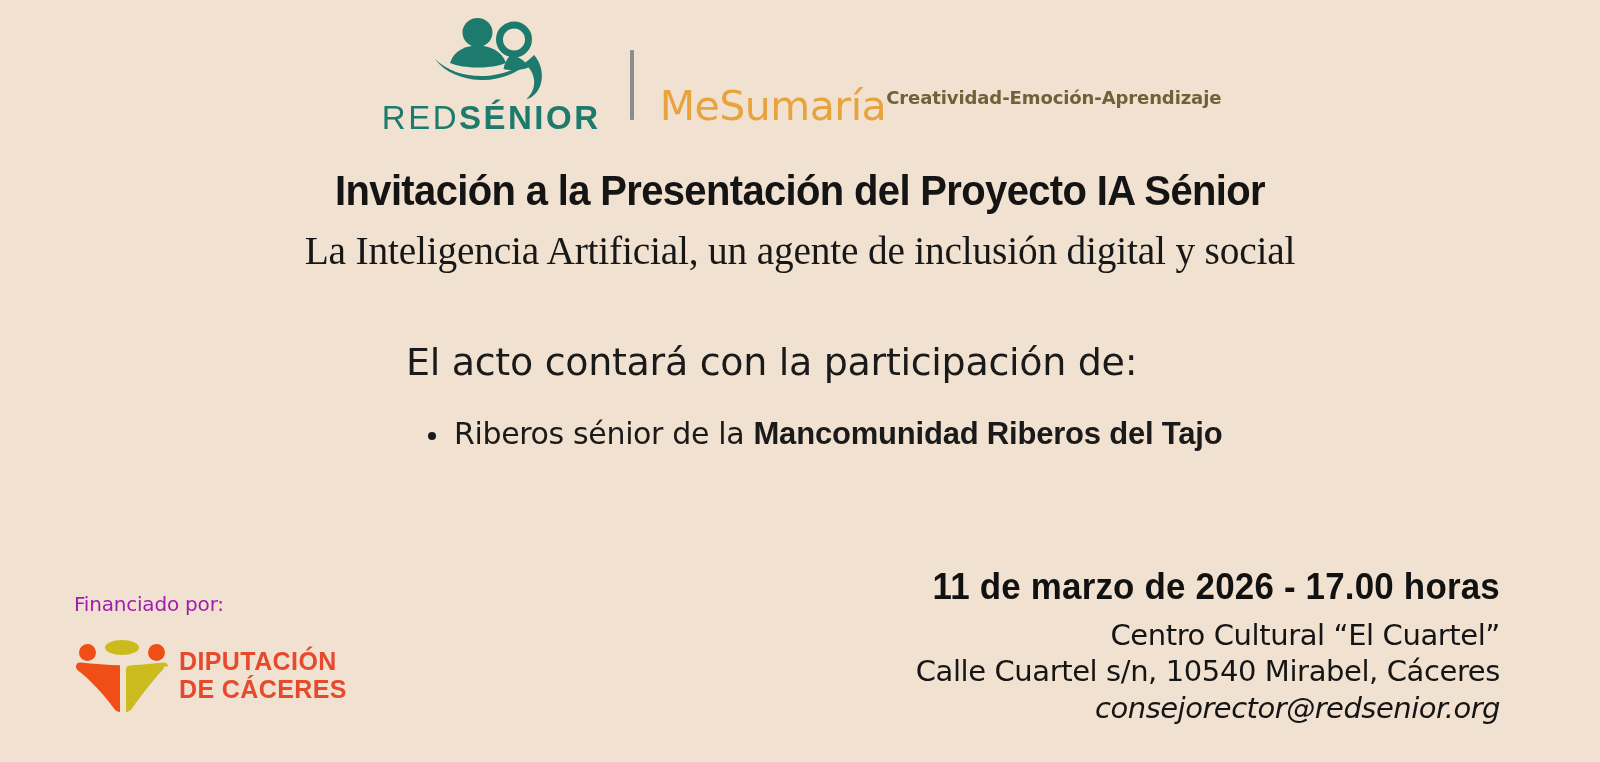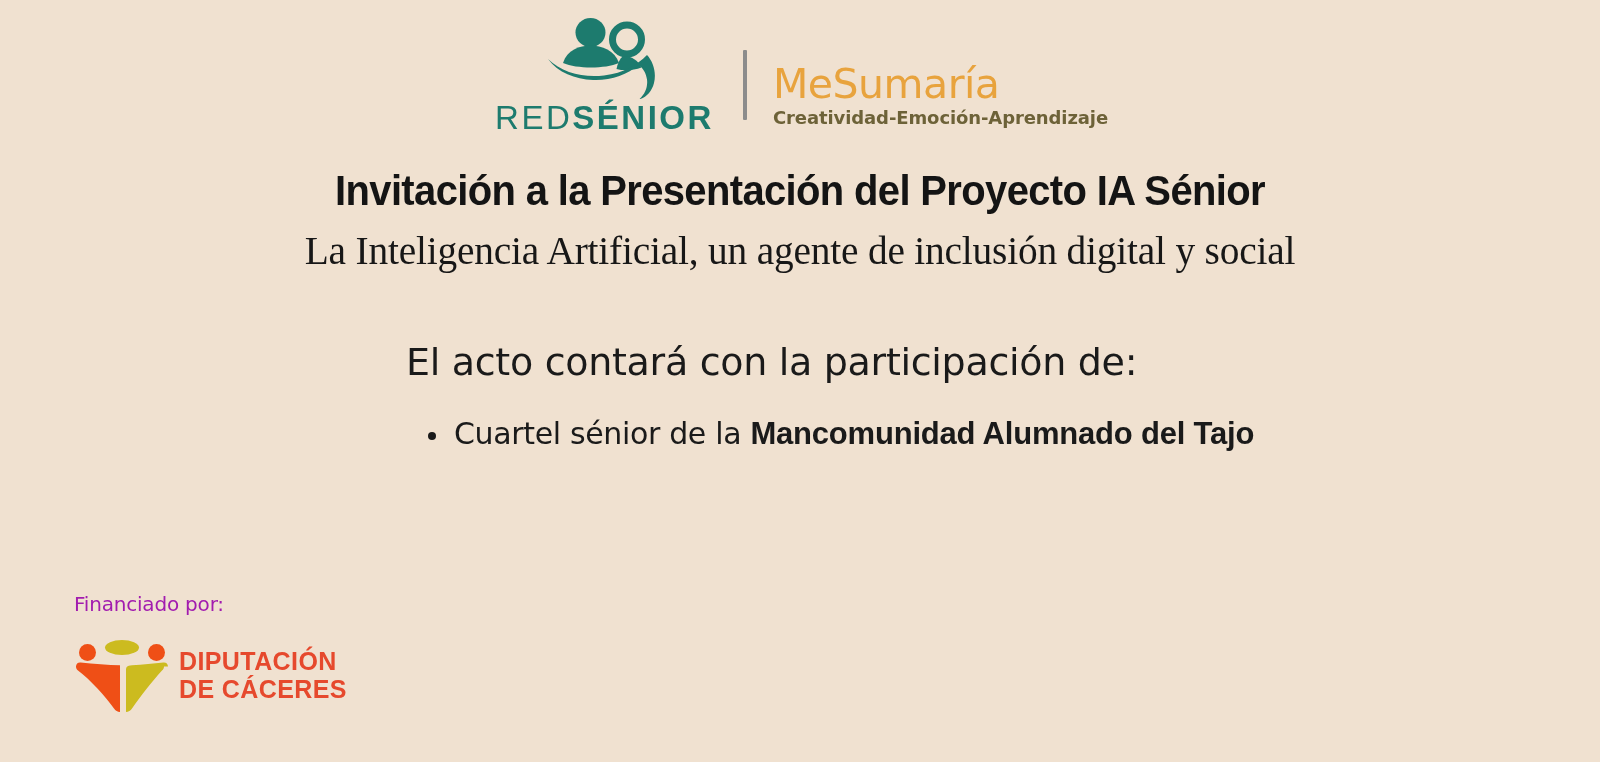--- a/index.html
+++ b/index.html
@@ -65,21 +65,21 @@
   .lockup-divider {
     width: 4px;
     height: 70px;
     background: #8c8c8c;
     margin: 0 26px 14px 26px;
     border-radius: 1px;
   }
 
   .mesumaria-block {
     display: flex;
-    flex-direction: column;
+    flex-direction: row;
     align-items: flex-start;
     padding-bottom: 6px;
   }
   .mesumaria-word {
     font-family: "DejaVu Sans", sans-serif;
     font-size: 41px;
     font-weight: 400;
     line-height: 1.02;
     color: #e8a33d;
     letter-spacing: -0.5px;
@@ -279,34 +279,40 @@
     </div>
 
   </div>
 
   <div class="headline">Invitación a la Presentación del Proyecto IA Sénior</div>
   <div class="subheadline">La Inteligencia Artificial, un agente de inclusión digital y social</div>
 
   <div class="lead">El acto contará con la participación de:</div>
 
   <ul class="bullets">
-    <li><span>Cuartel sénior de la </span><span class="strong">Mancomunidad Alumnado del Tajo</span></li>
+    <li><span>Riberos sénior de la </span><span class="strong">Mancomunidad Riberos del Tajo</span></li>
   </ul>
 
   <div class="funder">
     <div class="funder-label">Financiado por:</div>
     <div class="dip-logo">
       <svg class="dip-mark" viewBox="0 0 96 74" aria-hidden="true">
         <ellipse cx="48" cy="9.5" rx="17" ry="7.5" fill="#ccbb1f"></ellipse>
         <circle cx="13.5" cy="14.5" r="8.5" fill="#ef4f16"></circle>
         <circle cx="82.5" cy="14.5" r="8.5" fill="#ef4f16"></circle>
         <path d="M2 28.5c0-2.6 2-4.3 4.6-4 13 1.4 27.4 2.6 39.4 2.8V74c-2.4 0-4.6-1.3-6-3.4C32 59 16 41.4 4 32.5c-1.3-1-2-2.3-2-4z" fill="#ef4f16"></path>
         <path d="M94 28.5c0-2.6-2-4.3-4.6-4-10 1.1-20.4 2.2-31.4 2.7-5.4.2-6 1.8-6 6V74c2.4 0 4.6-1.3 6-3.4 8-11.6 20-27.2 30-38.1 1.3-1 2-2.3 2-4z" fill="#ccbb1f"></path>
       </svg>
       <div class="dip-text">
         <div>DIPUTACIÓN</div>
         <div>DE CÁCERES</div>
       </div>
     </div>
   </div>
 
+  <div class="details">
+    <div class="detail-date">11 de marzo de 2026  - 17.00  horas</div>
+    <div class="detail-venue">Centro Cultural “El Cuartel”</div>
+    <div class="detail-address">Calle Cuartel  s/n, 10540 Mirabel, Cáceres</div>
+    <div class="detail-email">consejorector@redsenior.org</div>
+  </div>
 
 </div>
 
 </body></html>

